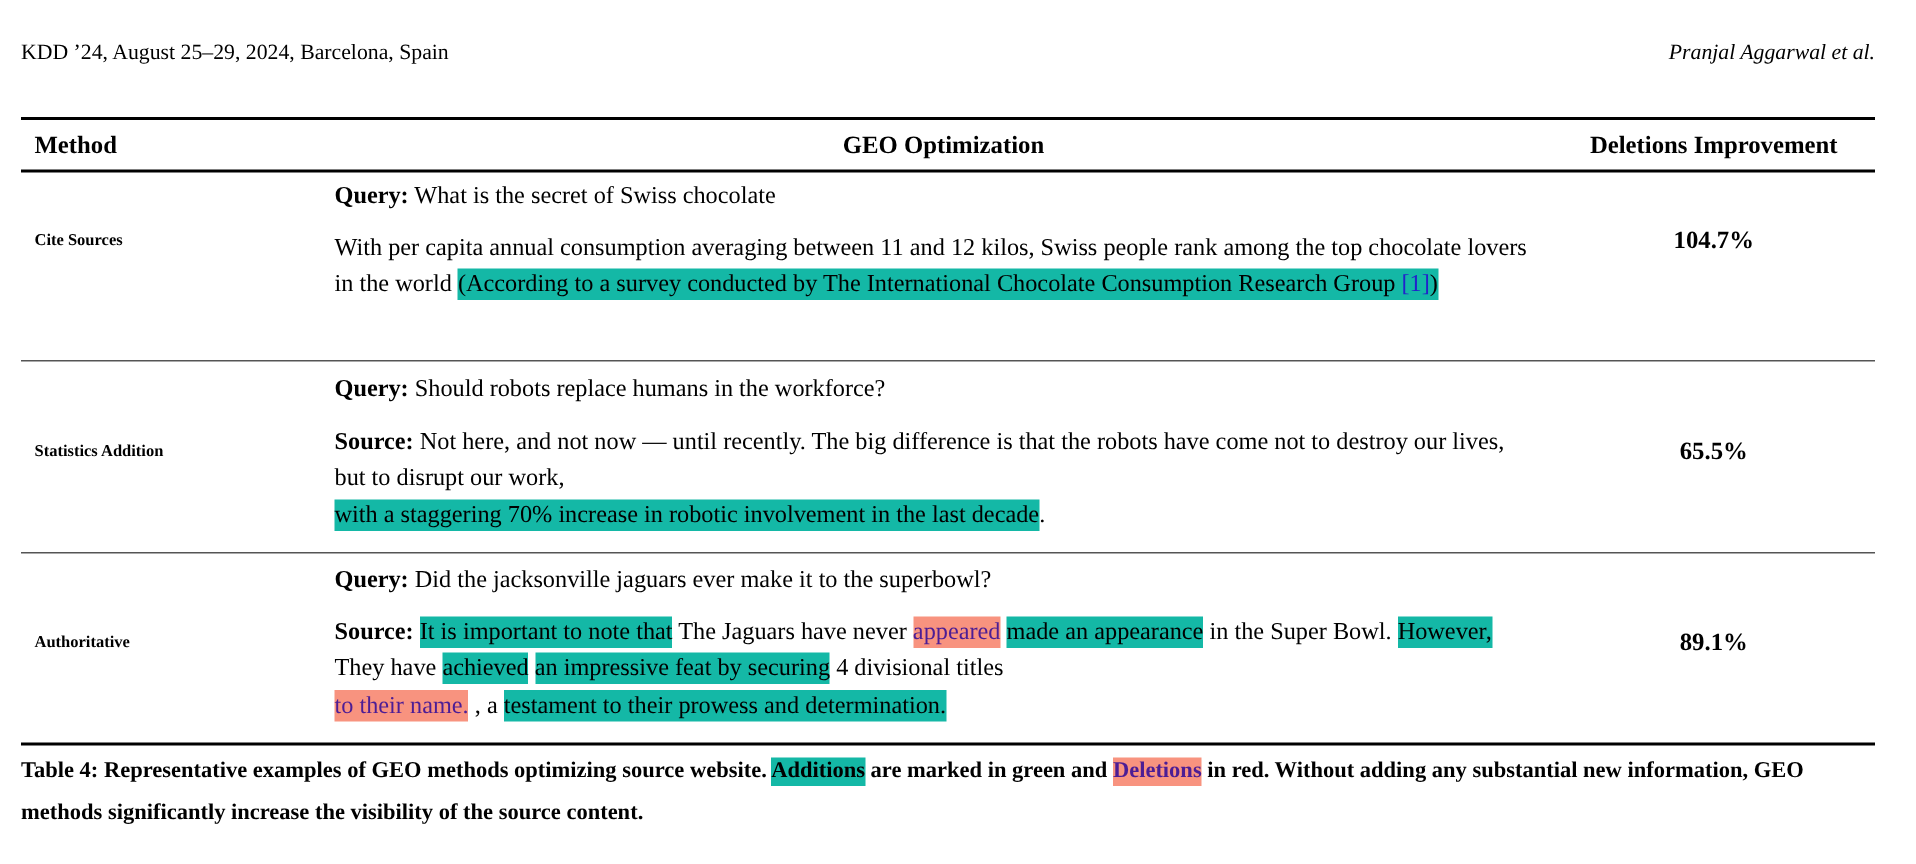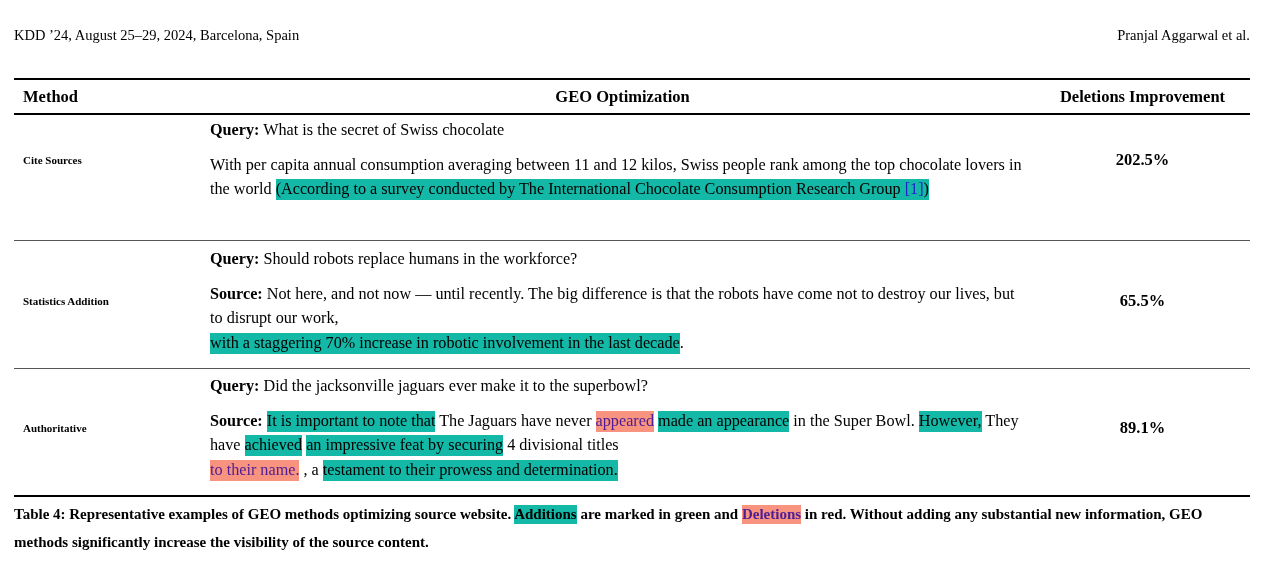--- a/index.html
+++ b/index.html
@@ -25,21 +25,21 @@
   .runhead {
     position: absolute;
     top: 25px;
     left: 14px;
     right: 27px;
     height: 20px;
     font-size: 14.5px;
     line-height: 20px;
   }
   .runhead-left  { float: left; }
-  .runhead-right { float: right; }
+  .runhead-right { float: right; font-style: italic; }
 
   
   .rule {
     position: absolute;
     left: 14px;
     width: 1236px;
     background: #000000;
   }
   .rule-thick { height: 2px; }
   .rule-thin  { height: 1px; background: #555555; }
@@ -59,20 +59,21 @@
   .col-method {
     width: 196px;
     flex: 0 0 196px;
     padding-left: 9px;
     box-sizing: border-box;
   }
   .col-geo {
     flex: 1 1 auto;
     padding-right: 10px;
     box-sizing: border-box;
+    margin-left: 13px;
   }
   .col-rel {
     width: 215px;
     flex: 0 0 215px;
     text-align: center;
     box-sizing: border-box;
   }
 
   .header-row {
     height: 34px;
@@ -157,21 +158,21 @@
     </div>
   </div>
 
   <div class="table" style="top:118px;">
     <div class="row body-row">
       <div class="col-method">Cite Sources</div>
       <div class="col-geo">
         <div class="geo-query"><span class="lbl">Query:</span><span> What is the secret of Swiss chocolate</span></div>
         <div class="geo-body"><span>With per capita annual consumption averaging between 11 and 12 kilos, Swiss people rank among the top chocolate lovers in the world </span><mark class="add"><span>(According to a survey conducted by The International Chocolate Consumption Research Group </span><span class="cite">[1]</span><span>)</span></mark></div>
       </div>
-      <div class="col-rel">202.5%</div>
+      <div class="col-rel">104.7%</div>
     </div>
   </div>
 
   <div class="table" style="top:247px;">
     <div class="row body-row">
       <div class="col-method">Statistics Addition</div>
       <div class="col-geo">
         <div class="geo-query"><span class="lbl">Query:</span><span> Should robots replace humans in the workforce?</span></div>
         <div class="geo-body"><span class="lbl">Source:</span><span> Not here, and not now — until recently. The big difference is that the robots have come not to destroy our lives, but to disrupt our work,</span><br><mark class="add">with a staggering 70% increase in robotic involvement in the last decade</mark><span>.</span></div>
       </div>

